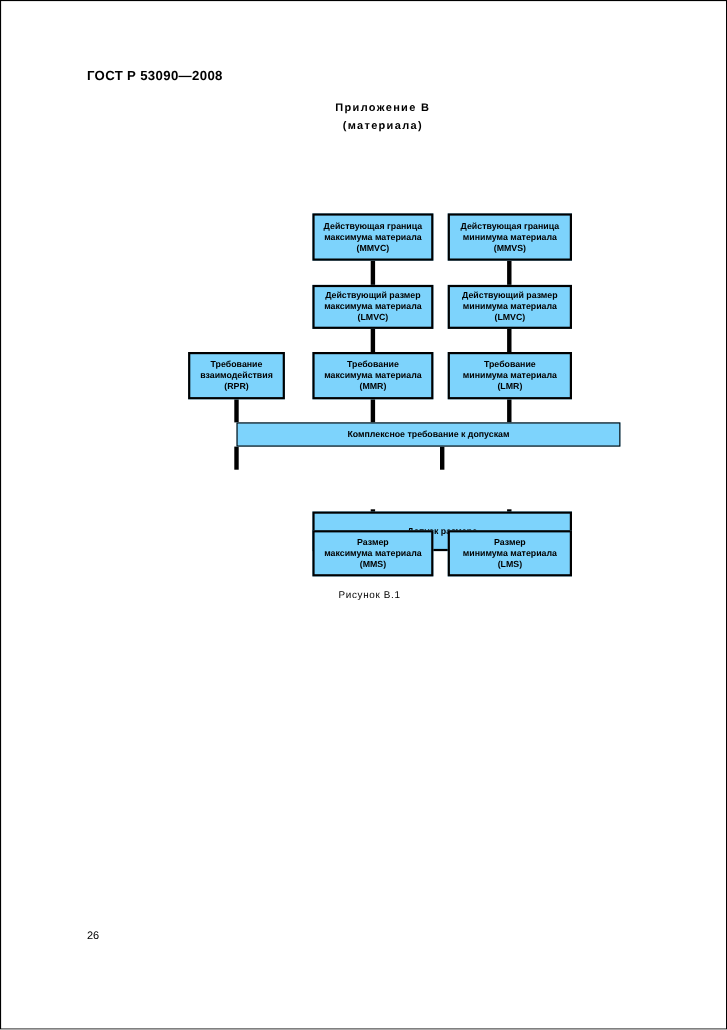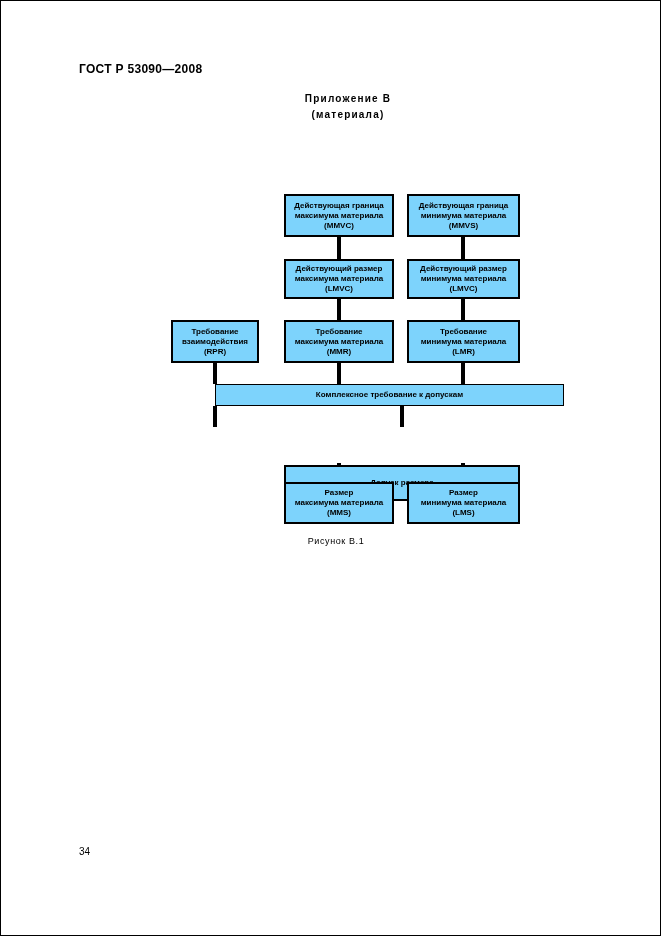--- a/index.html
+++ b/index.html
@@ -180,15 +180,15 @@
     <div class="dbox b-lms">
       <span>Размер</span>
       <span>минимума материала</span>
       <span>(LMS)</span>
     </div>
 
   </div>
 
   <div class="figure-caption">Рисунок В.1</div>
 
-  <div class="page-number">34</div>
+  <div class="page-number">26</div>
 
 </div>
 
 </body></html>

